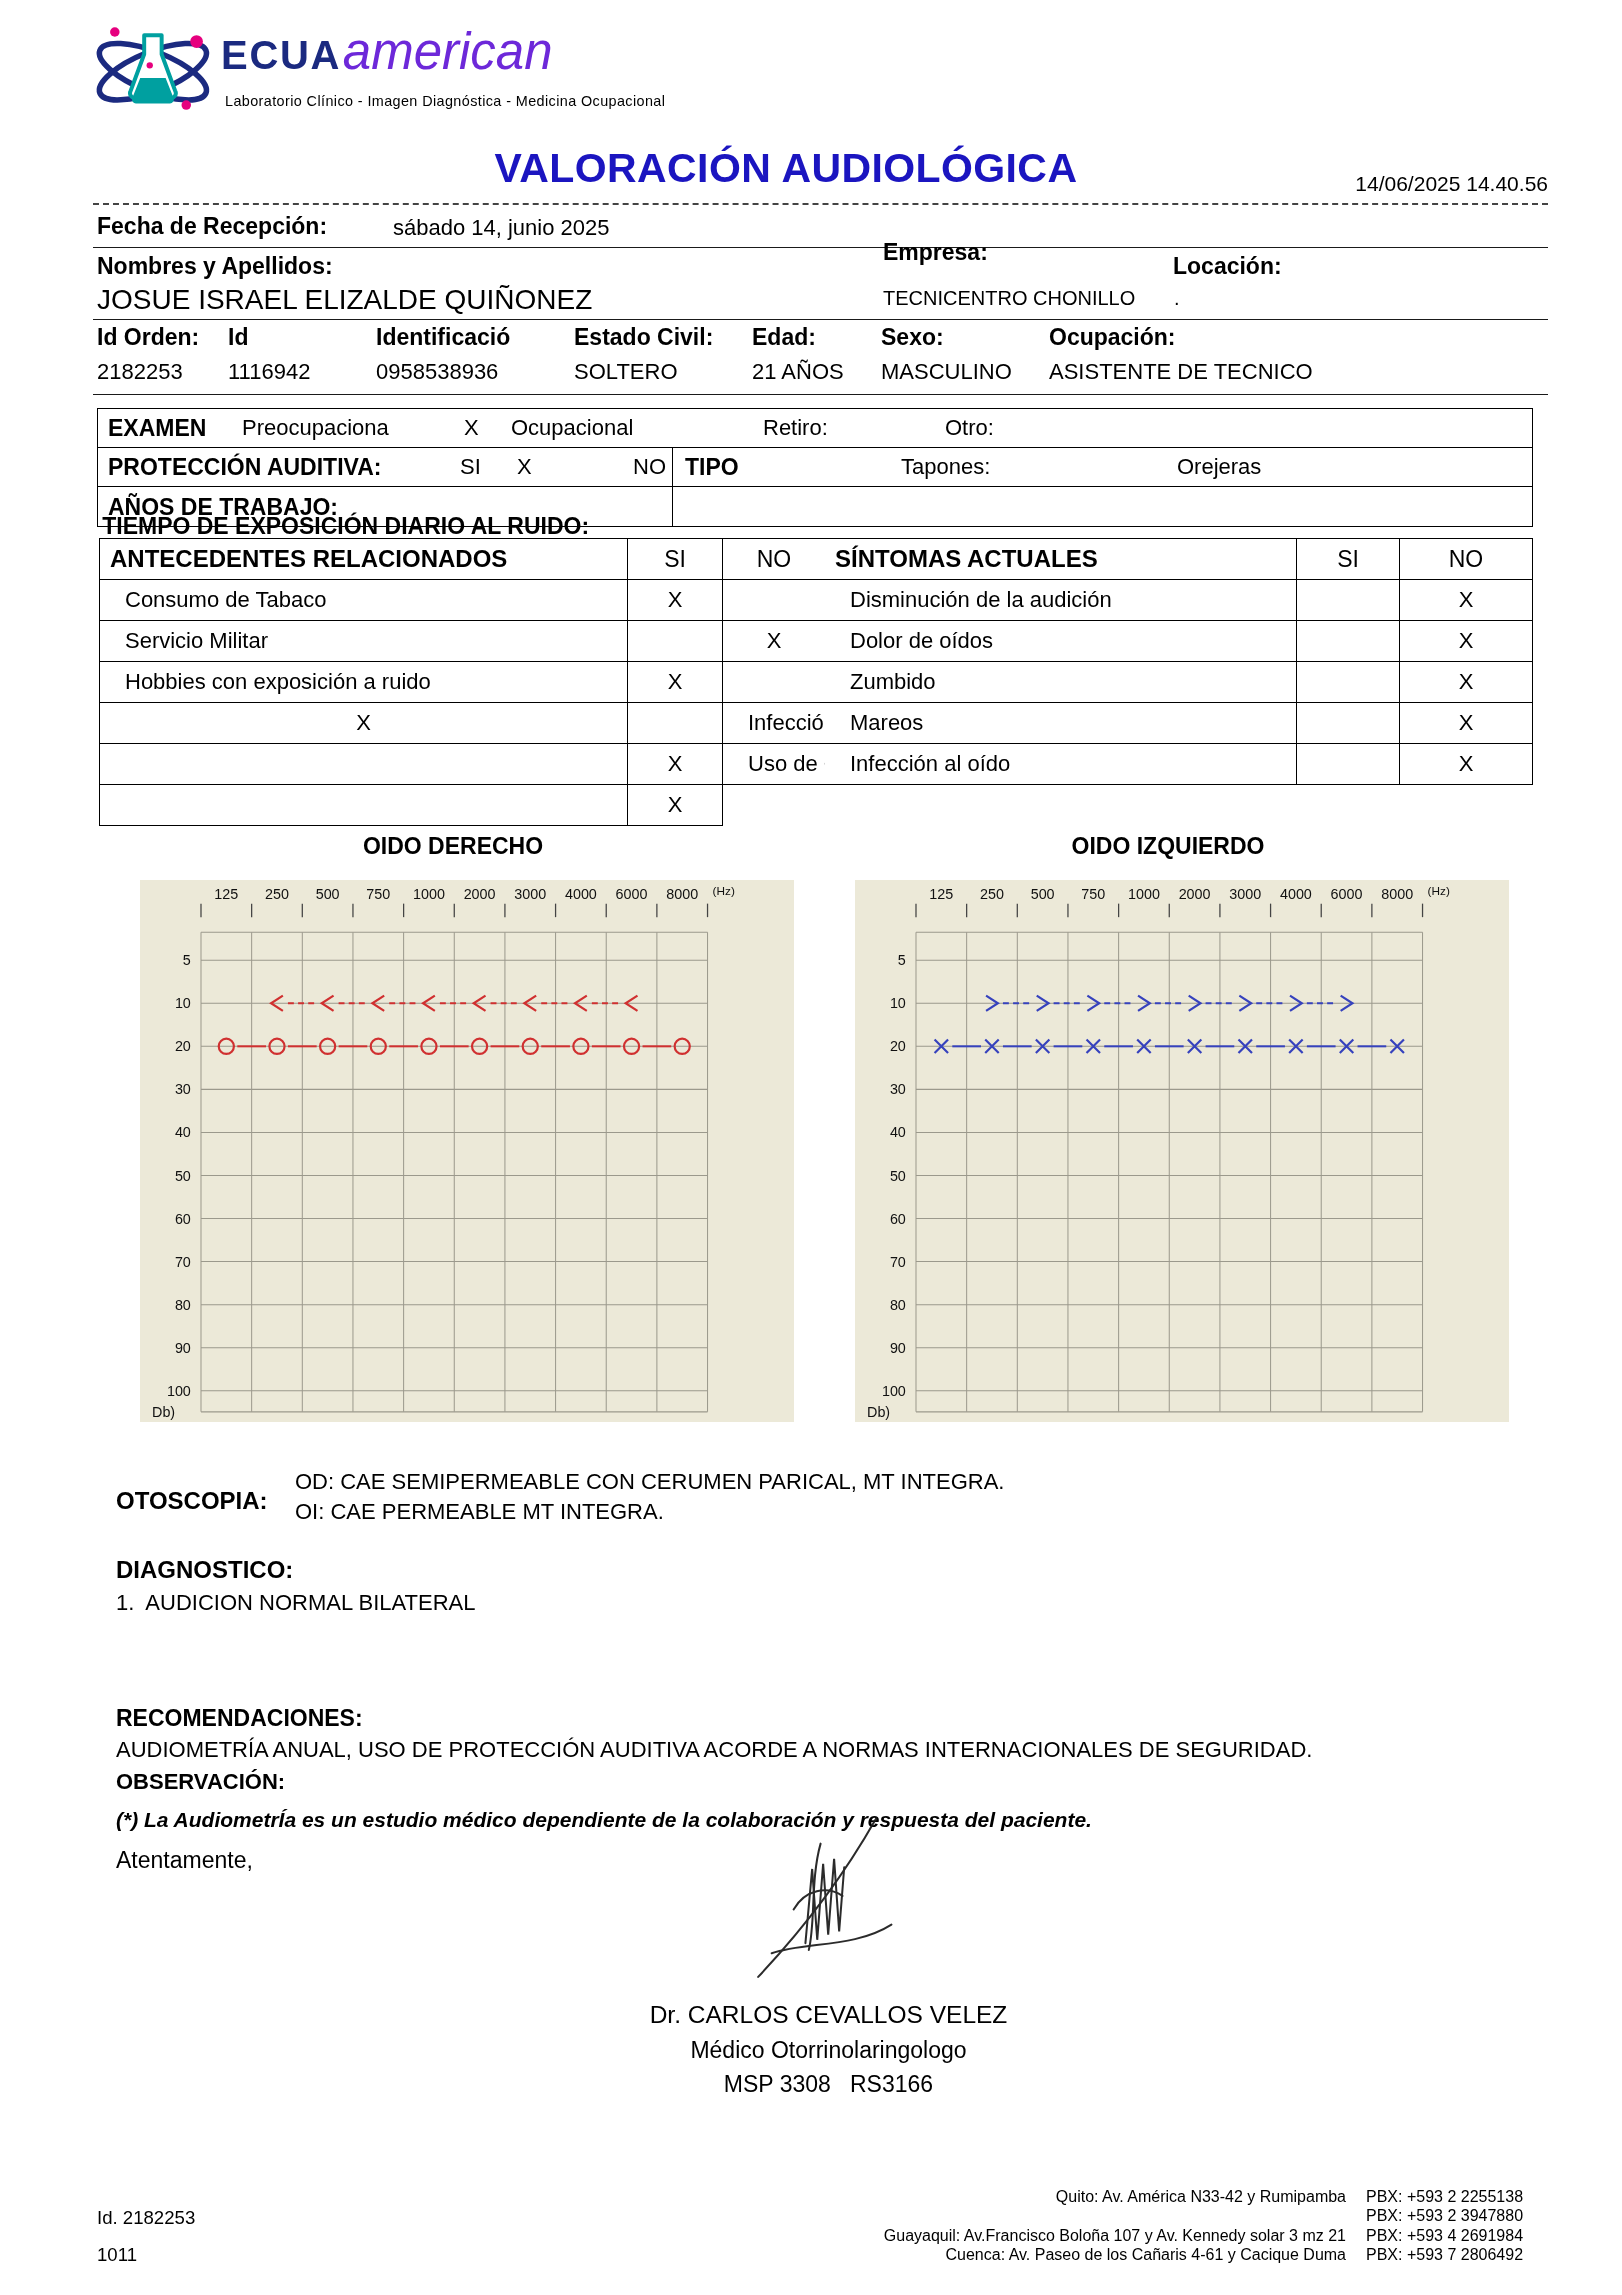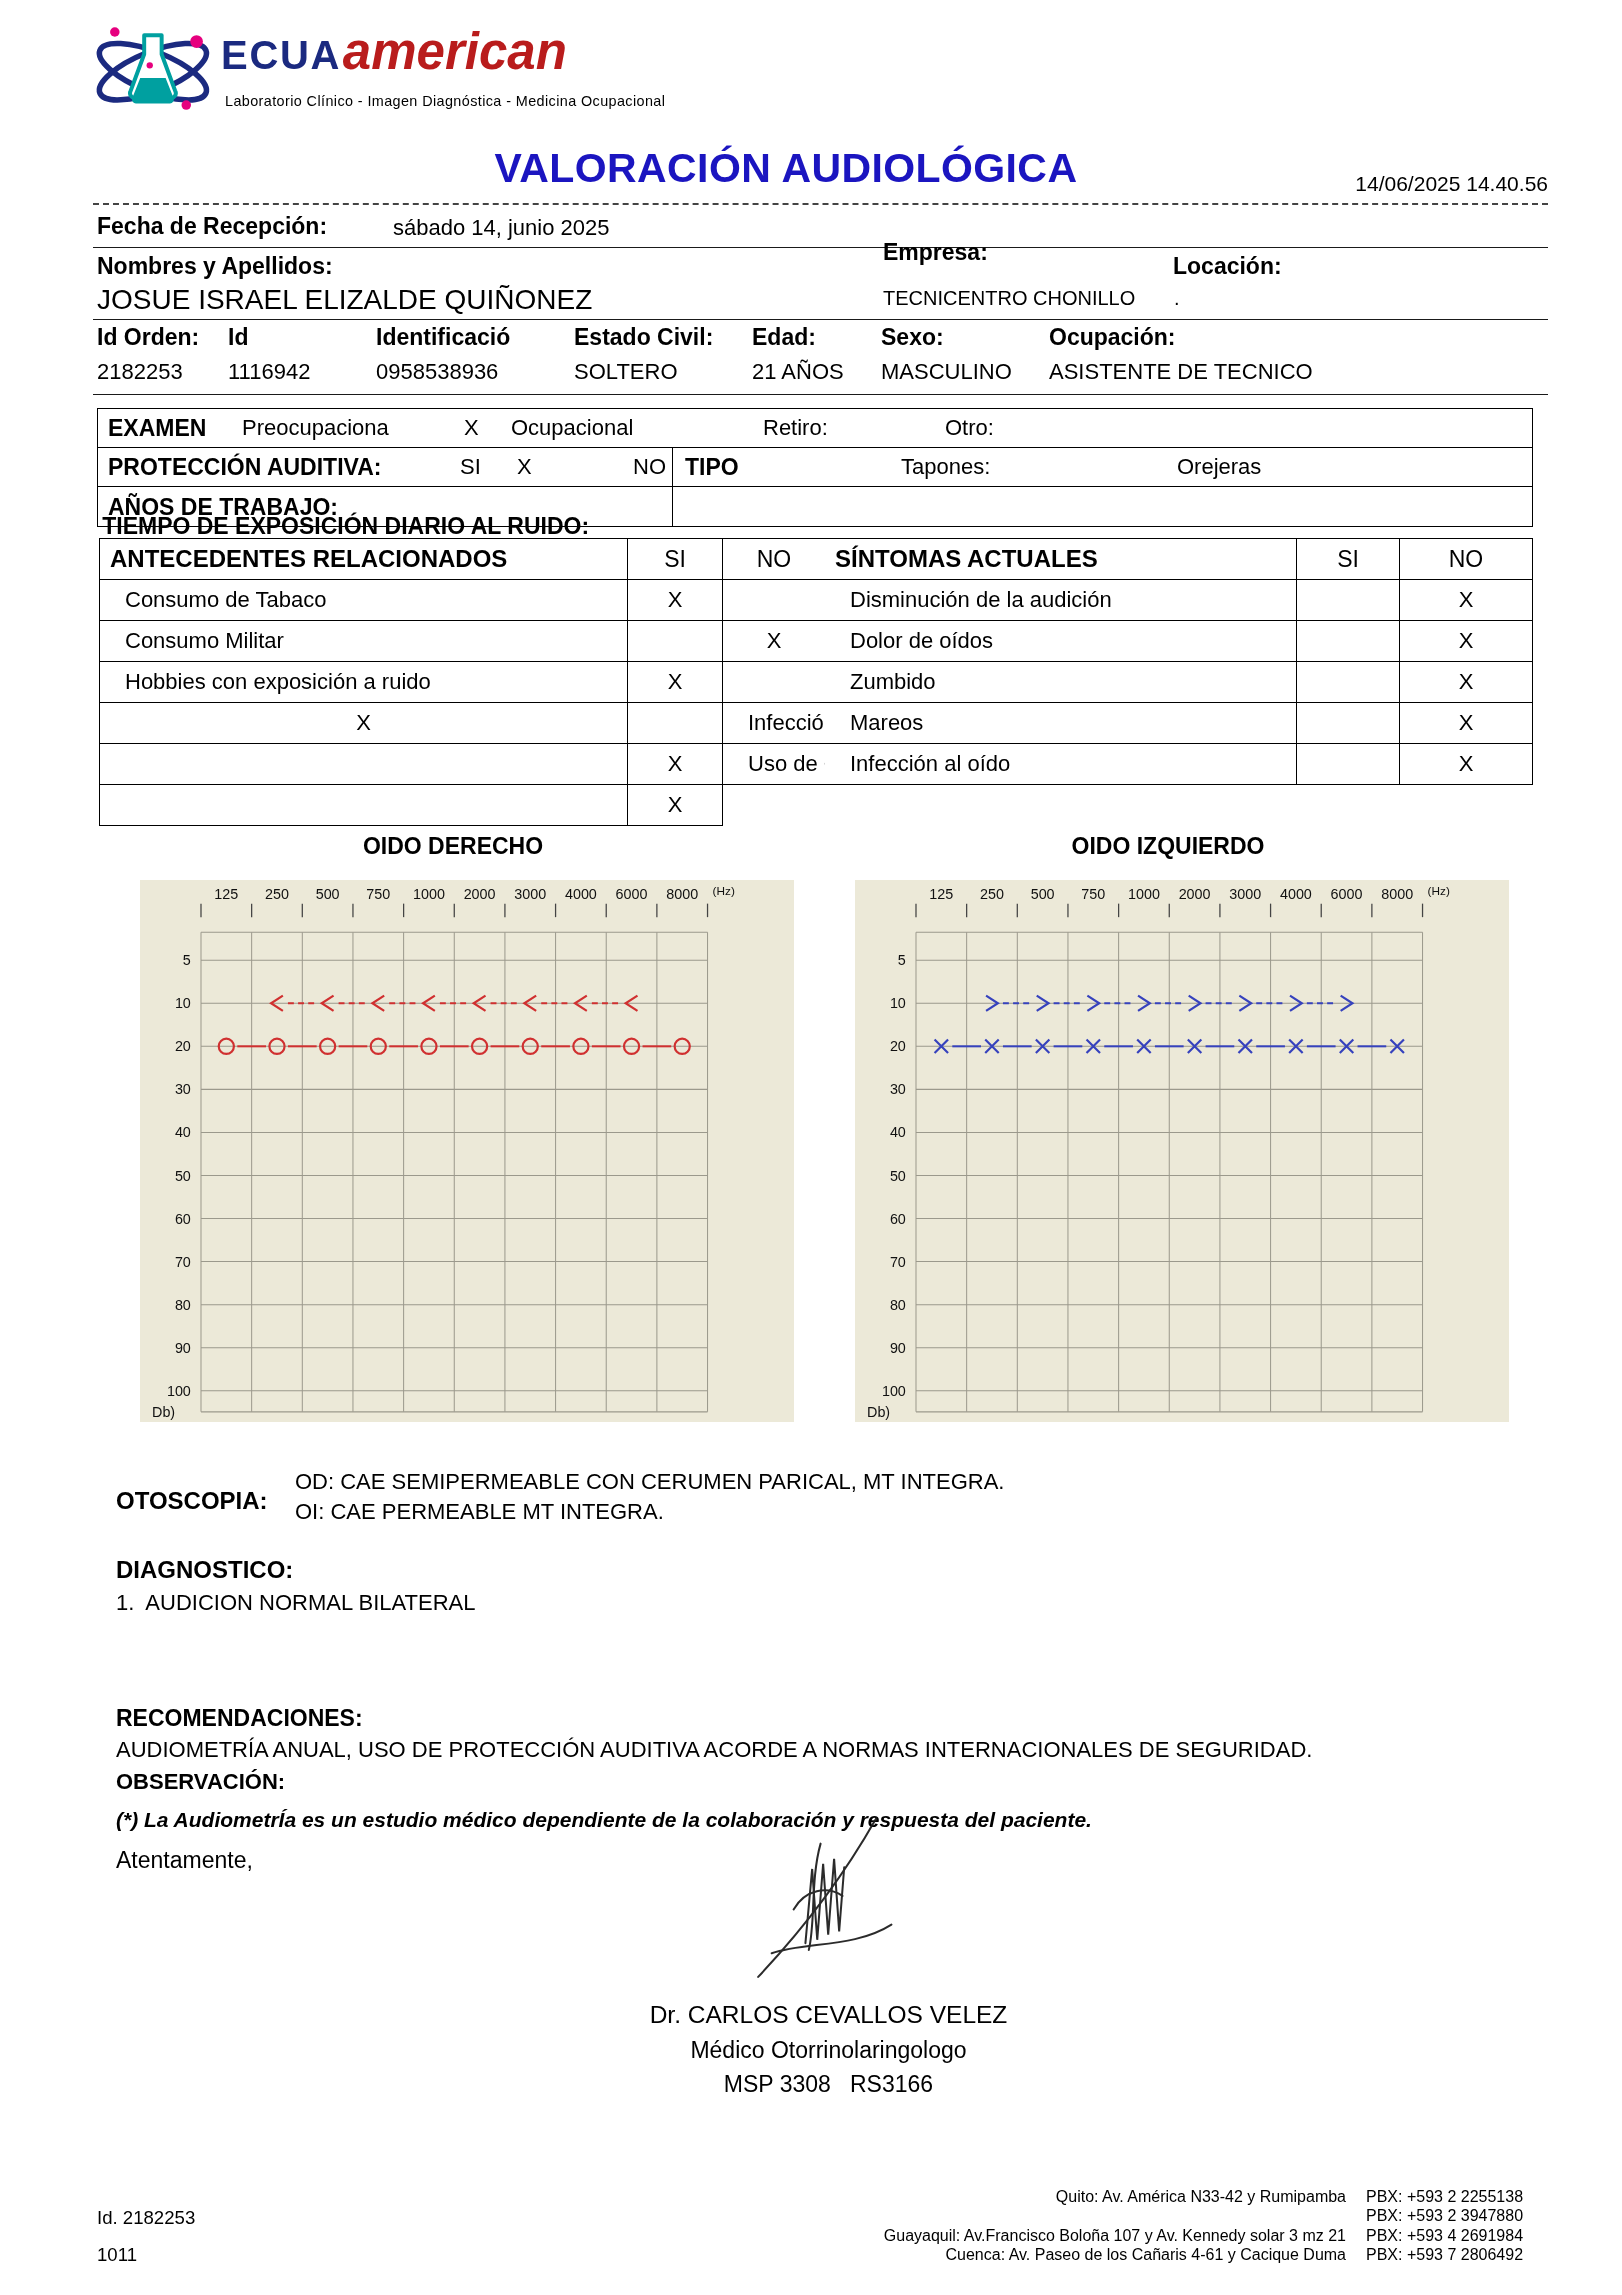--- a/index.html
+++ b/index.html
@@ -4,21 +4,21 @@
 <style>
   * { box-sizing: border-box; margin: 0; padding: 0; }
   body { background:#ffffff; font-family:"Liberation Sans", sans-serif; color:#000; }
   .page { position:relative; width:1622px; height:2295px; background:#fff; overflow:hidden; }
   .abs { position:absolute; white-space:nowrap; }
 
   
   .logo-svg { position:absolute; left:91px; top:12px; }
   .logo-text { position:absolute; left:221px; top:22px; display:flex; align-items:baseline; }
   .logo-ecua { font-size:40px; font-weight:bold; color:#1b2a80; letter-spacing:1.7px; }
-  .logo-american { font-size:51px; font-weight:bold; font-style:italic; color:#b91c1c; margin-left:1.7px; }
+  .logo-american { font-size:51px; font-weight:normal; font-style:italic; color:#6d28d9; margin-left:1.7px; }
   .logo-sub { position:absolute; left:225px; top:93px; font-size:14.4px; color:#000000; letter-spacing:0.4px; }
   .doc-title { position:absolute; left:406px; top:145px; width:760px; text-align:center;
                font-size:41px; font-weight:bold; color:#1b15c0; letter-spacing:0.4px; }
   .timestamp { position:absolute; left:1225px; top:172px; width:323px; text-align:right; font-size:21px; }
   .dashed-rule { position:absolute; left:93px; top:203px; width:1455px; border-top:2.5px dashed #444; }
   .hrule { position:absolute; left:93px; width:1455px; border-top:1.7px solid #1a1a1a; }
 
   .lblb { font-weight:bold; font-size:23px; }
   .val  { font-size:20px; }
   .valm { font-size:22px; }
@@ -175,21 +175,21 @@
     </div>
   </div>
 
   <div id="antecedentes-table" class="dtable" style="left: 99px; top: 538px; grid-template-columns: 528px 95px 103px;">
       <div class="tcell tlabel thead-label">ANTECEDENTES RELACIONADOS</div>
       <div class="tcell tcenter thead-sino">SI</div>
       <div class="tcell tcenter thead-sino">NO</div>
       <div class="tcell tlabel">Consumo de Tabaco</div>
       <div class="tcell tcenter">X</div>
       <div class="tcell tcenter"></div>
-      <div class="tcell tlabel">Consumo Militar</div>
+      <div class="tcell tlabel">Servicio Militar</div>
       <div class="tcell tcenter"></div>
       <div class="tcell tcenter">X</div>
       <div class="tcell tlabel">Hobbies con exposición a ruido</div>
       <div class="tcell tcenter">X</div>
       <div class="tcell tcenter"></div>
       <div class="tcell tcenter">X</div>
       <div class="tcell tcenter"></div>
       <div class="tcell tlabel">Infección al Oído</div>
       <div class="tcell tcenter"></div>
       <div class="tcell tcenter">X</div>

